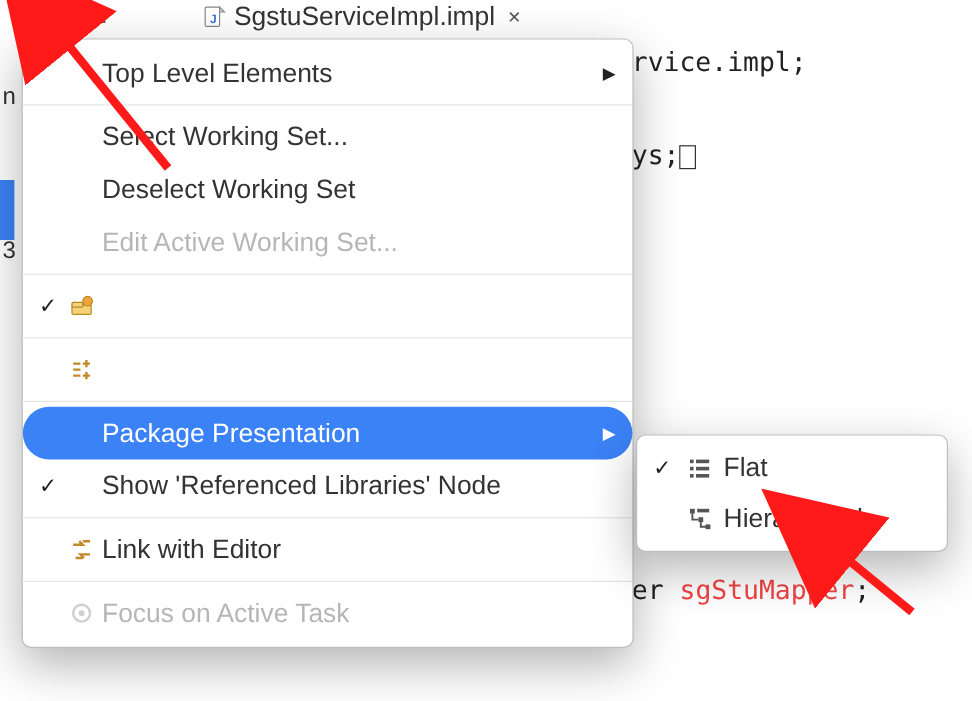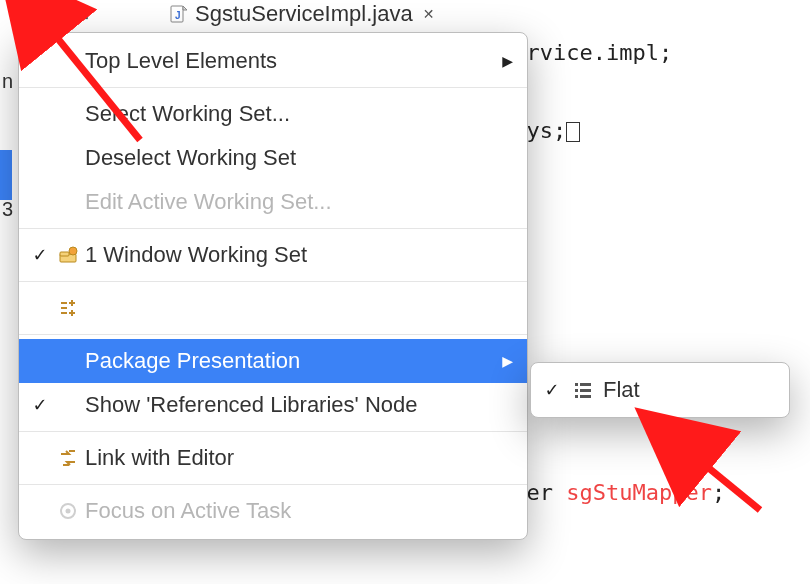--- a/index.html
+++ b/index.html
@@ -69,20 +69,21 @@
   .menu .row.disabled { color:#b6b6b6;align-items:center; }
   .menu .row .check { width:22px; display:flex; justify-content:center; font-size:18px; color:#222;}
   .menu .row.disabled .check { color:#ccc; }
   .menu .row .iconslot { width:26px; display:flex; justify-content:center; }
   .menu .row .label { flex:1; }
   .menu .row .arrow { color:#222; font-size:14px;}
   .menu .sep { height:1px; background:#e5e5e5; margin:4px 0; }
   .menu .row.highlight {
     background:#3b82f6;
     color:#fff;
+    border-radius:22px;
   }
   .menu .row.highlight .arrow { color:#fff; }
   .submenu {
     position:absolute;
     top:362px; left:530px;
     width:260px;
     background:#fff;
     border:1px solid #bdbdbd;
     border-radius:8px;
     box-shadow:0 14px 40px rgba(0,0,0,0.30);
@@ -139,21 +140,21 @@
 
 <div class="tabrow">
   <div class="tab">
     <span class="jicons">
       <svg viewBox="0 0 20 20">
           <rect x="2" y="2" width="12" height="16" rx="1" fill="#fff" stroke="#888"></rect>
           <polygon points="14,2 18,6 14,6" fill="#ddd" stroke="#888"></polygon>
           <text x="6" y="15" font-size="10" fill="#3a6fd8" font-family="Arial" font-weight="bold">J</text>
         </svg>
     </span>
-    <span>SgstuServiceImpl.java</span>
+    <span>SgstuServiceImpl.impl</span>
     <span class="close">✕</span>
   </div>
 </div>
 
 <div class="code-area">
   <div><span>service.impl</span><span>;</span></div>
   <div style="height:36px"></div>
   <div><span>rays</span><span>;</span><span class="cursor-box"></span></div>
   <div style="height:320px"></div>
   <div><span>pper </span><span class="id">sgStuMapper</span><span>;</span></div>
@@ -189,21 +190,20 @@
   <div class="sep"></div>
   <div class="row">
     <span class="check">✓</span>
     <span class="iconslot">
       <svg class="mini" viewBox="0 0 22 22">
           <rect x="3" y="10" width="16" height="8" rx="1" fill="#f5d27a" stroke="#b98a1f"></rect>
           <rect x="3" y="8" width="9" height="4" rx="1" fill="#f5d27a" stroke="#b98a1f"></rect>
           <circle cx="16" cy="7" r="4" fill="#f2a23a" stroke="#b98a1f"></circle>
         </svg>
     </span>
-    <span class="label">1 Window Working Set</span>
   </div>
   <div class="sep"></div>
   <div class="row">
     <span class="check"></span>
     <span class="iconslot">
       <svg class="mini" viewBox="0 0 22 22">
           <path d="M4 6 h6 M4 11 h6 M4 16 h6" stroke="#c08a2a" stroke-width="2"></path>
           <path d="M12 6 l6 0 M15 9 l0 -6 M12 16 l6 0 M15 13 l0 6" stroke="#c08a2a" stroke-width="2"></path>
         </svg>
     </span>
@@ -251,20 +251,34 @@
       <svg class="mini" viewBox="0 0 22 22">
           <rect x="3" y="4" width="3" height="3" fill="#555"></rect>
           <rect x="8" y="4" width="11" height="3" fill="#555"></rect>
           <rect x="3" y="10" width="3" height="3" fill="#555"></rect>
           <rect x="8" y="10" width="11" height="3" fill="#555"></rect>
           <rect x="3" y="16" width="3" height="3" fill="#555"></rect>
           <rect x="8" y="16" width="11" height="3" fill="#555"></rect>
         </svg>
     </span>
     <span class="label">Flat</span>
+  </div>
+  <div class="row">
+    <span class="check"></span>
+    <span class="iconslot">
+      <svg class="mini" viewBox="0 0 22 22">
+          <rect x="3" y="3" width="4" height="4" fill="#555"></rect>
+          <rect x="9" y="3" width="10" height="3" fill="#555"></rect>
+          <path d="M5 7 v5 h5" fill="none" stroke="#555" stroke-width="1.6"></path>
+          <rect x="10" y="10" width="4" height="4" fill="#555"></rect>
+          <path d="M12 14 v4 h5" fill="none" stroke="#555" stroke-width="1.6"></path>
+          <rect x="16" y="16" width="4" height="4" fill="#555"></rect>
+        </svg>
+    </span>
+    <span class="label">Hierarchical</span>
   </div>
 </div>
 
 <svg class="arrow-red" style="top:0;left:0" width="810" height="584">
   <defs>
     <marker id="rh" markerWidth="14" markerHeight="14" refX="3" refY="7" orient="auto">
       <polygon points="0,0 14,7 0,14" fill="#ff1a1a"></polygon>
     </marker>
   </defs>
   <line x1="140" y1="140" x2="46" y2="24" stroke="#ff1a1a" stroke-width="7" marker-end="url(#rh)"></line>

